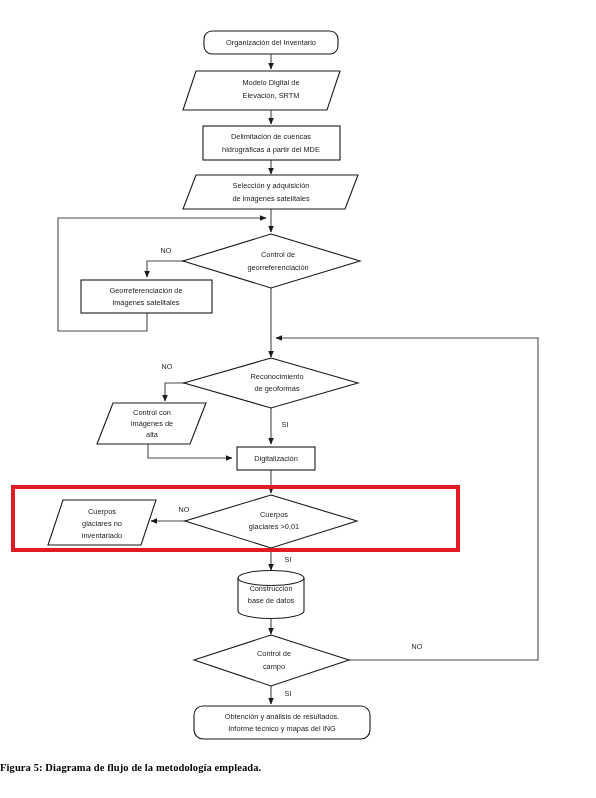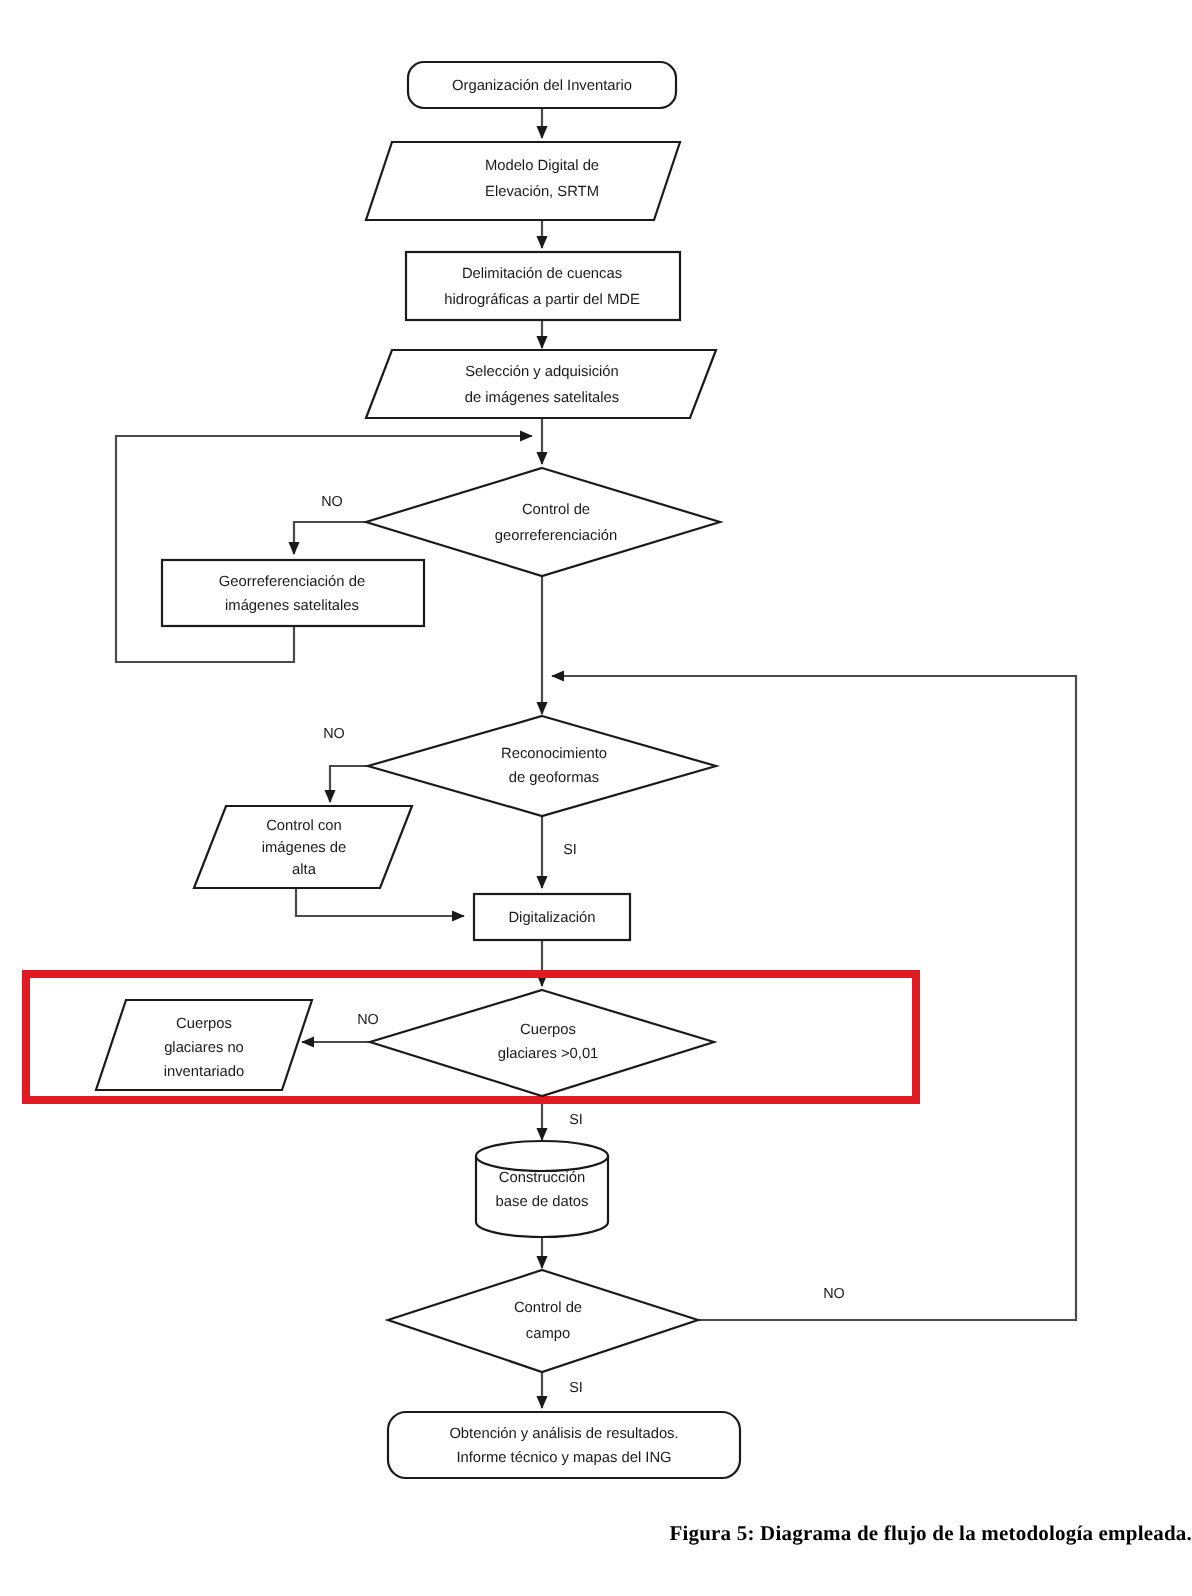--- a/index.html
+++ b/index.html
@@ -53,21 +53,21 @@
   .highlight-box {
     fill: none;
     stroke: #e01b24;
     stroke-width: 4;
   }
   .caption {
     position: absolute;
     left: 0;
     top: 762px;
     width: 596px;
-    text-align: right;
+    text-align: left;
     font-family: "Liberation Serif", serif;
     font-weight: bold;
     font-size: 10.5px;
     color: #000000;
     letter-spacing: 0.1px;
   }
 </style>
 </head>
 <body>
 

